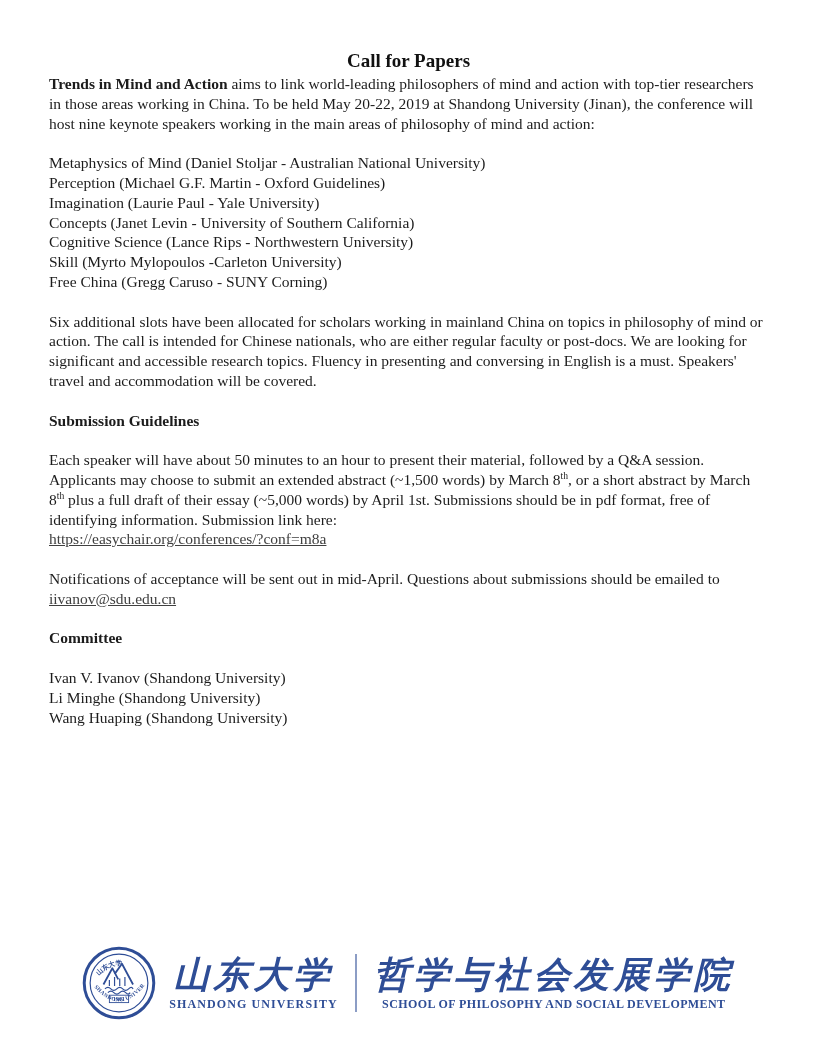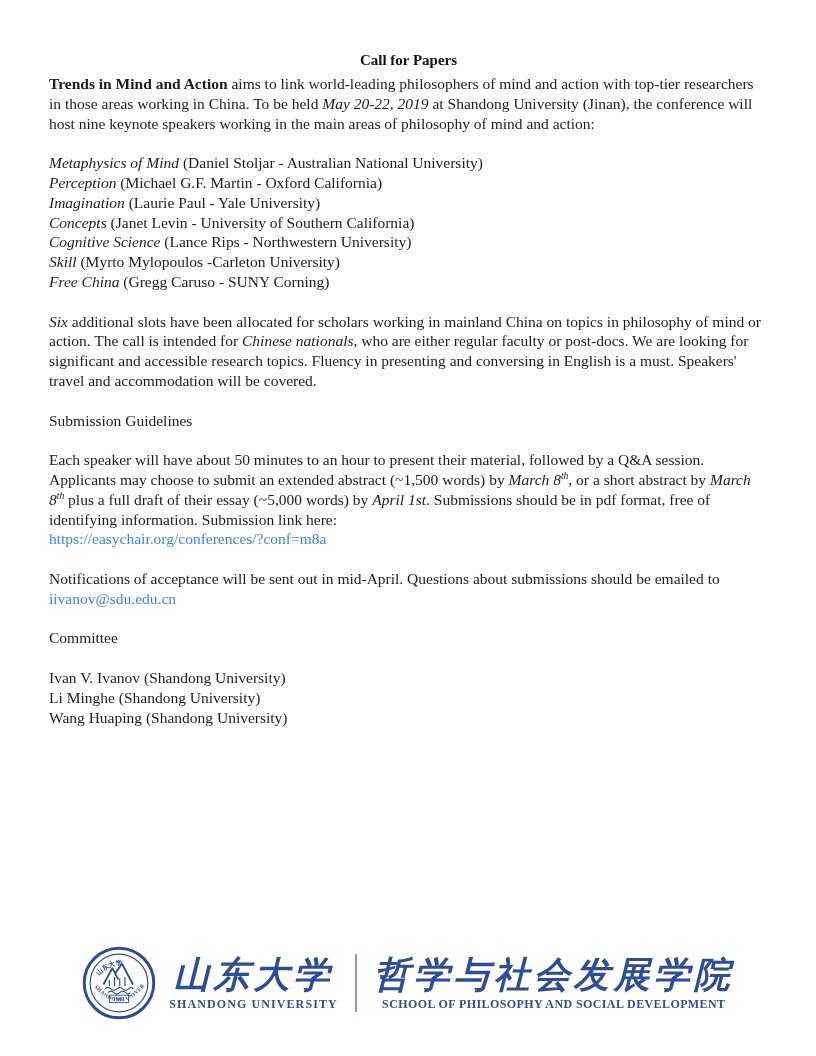--- a/index.html
+++ b/index.html
@@ -11,34 +11,34 @@
     padding:0 48px 0 49px;
     font-family:"Liberation Serif", serif;
     font-size:15.5px;
     line-height:19.8px;
     color:#1c1c1c;
     overflow:hidden;
   }
   .title{
     margin:0;
     padding-top:47px;
-    font-size:15px;
+    font-size:19px;
     line-height:27px;
     font-weight:bold;
     text-align:center;
     color:#111;
   }
   .body-copy{position:relative;}
   p.para{margin:0 0 19.8px 0;}
   .first-para{margin-top:66px;}
-  .i{font-style:italic;}
+  .i{}
   .b{font-weight:bold;text-align:right;}
   .sup{font-size:62%;vertical-align:super;line-height:0;}
-  .link{color:#3b82f6;cursor:pointer;}
-  .heading{font-weight:normal;}
+  .link{color:#404040;text-decoration:underline;cursor:pointer;}
+  .heading{font-weight:bold;}
   .speaker-line,.member-line{display:block;}
   .list-block{margin:0 0 19.8px 0;}
 
   
   .footer{
     position:absolute;
     left:0;right:0;top:946px;
     display:flex;
     justify-content:center;
     align-items:center;
@@ -78,21 +78,21 @@
 <div class="page">
 
   <h1 class="title">Call for Papers</h1>
 
   <div class="body-copy">
 
     <p class="para first-para"><span class="b">Trends in Mind and Action</span><span> aims to link world-leading philosophers of mind and action with top-tier researchers in those areas working in China. To be held </span><span class="i">May 20-22, 2019</span><span> at Shandong University (Jinan), the conference will host nine keynote speakers working in the main areas of philosophy of mind and action:</span></p>
 
     <div class="list-block">
       <span class="speaker-line"><span class="i">Metaphysics of Mind</span><span> (Daniel Stoljar - Australian National University)</span></span>
-      <span class="speaker-line"><span class="i">Perception</span><span> (Michael G.F. Martin - Oxford California)</span></span>
+      <span class="speaker-line"><span class="i">Perception</span><span> (Michael G.F. Martin - Oxford Guidelines)</span></span>
       <span class="speaker-line"><span class="i">Imagination</span><span> (Laurie Paul - Yale University)</span></span>
       <span class="speaker-line"><span class="i">Concepts</span><span> (Janet Levin - University of Southern California)</span></span>
       <span class="speaker-line"><span class="i">Cognitive Science</span><span> (Lance Rips - Northwestern University)</span></span>
       <span class="speaker-line"><span class="i">Skill</span><span> (Myrto Mylopoulos -Carleton University)</span></span>
       <span class="speaker-line"><span class="i">Free China</span><span> (Gregg Caruso - SUNY Corning)</span></span>
     </div>
 
     <p class="para"><span class="i">Six</span><span> additional slots have been allocated for scholars working in mainland China on topics in philosophy of mind or action. The call is intended for </span><span class="i">Chinese nationals</span><span>, who are either regular faculty or post-docs. We are looking for significant and accessible research topics. Fluency in presenting and conversing in English is a must. Speakers' travel and accommodation will be covered.</span></p>
 
     <p class="para heading">Submission Guidelines</p>

